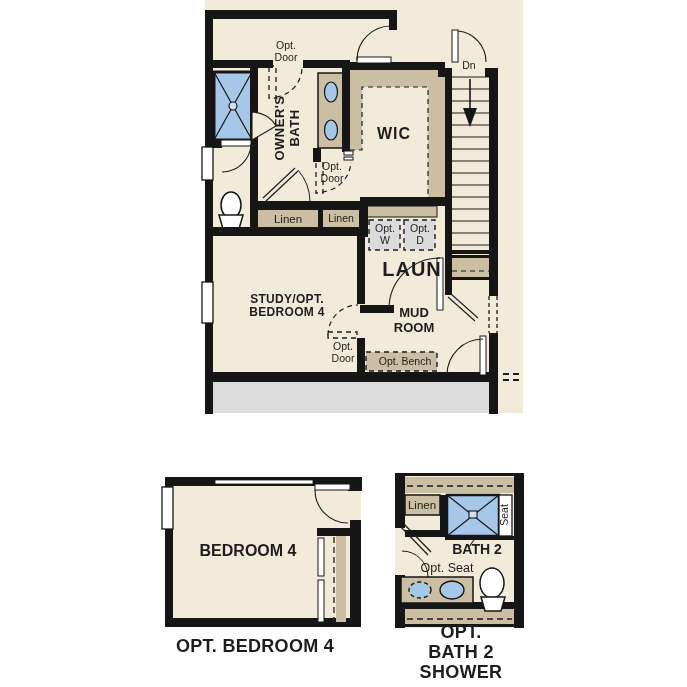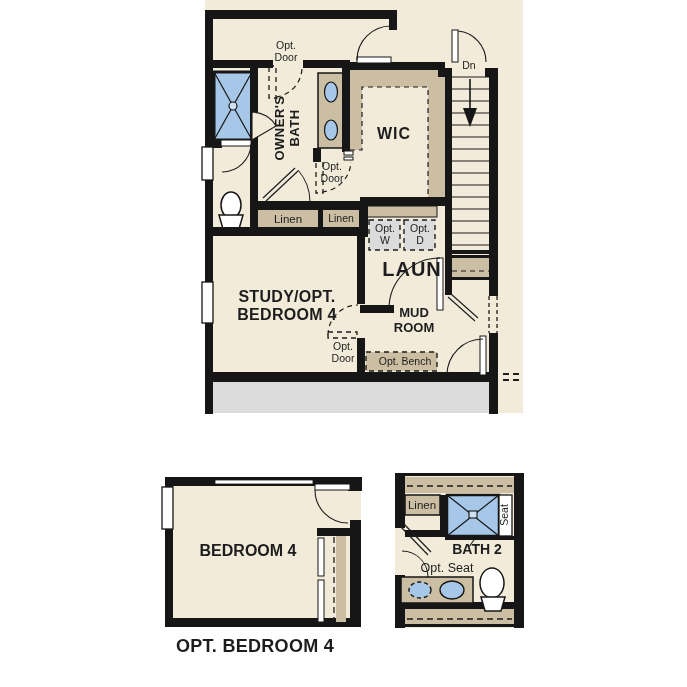--- a/index.html
+++ b/index.html
@@ -255,29 +255,31 @@
 <div class="lbl bold" style="left:394px;top:134px;font-size:16px;letter-spacing:1px;">WIC</div>
 <div class="lbl md" style="left:288px;top:219px;">Linen</div>
 <div class="lbl sm" style="left:341px;top:219px;">Linen</div>
 <div class="lbl sm" style="left:385px;top:235px;">Opt.
 W</div>
 <div class="lbl sm" style="left:420px;top:235px;">Opt.
 D</div>
 <div class="lbl sm" style="left:332px;top:173px;">Opt.
 Door</div>
 <div class="lbl bold" style="left:404px;top:269px;font-size:20px;letter-spacing:1px;margin-left:8px;">LAUN</div>
-<div class="lbl bold" style="left:287px;top:306px;font-size:16px;letter-spacing:0.3px;">STUDY/OPT.
+<div class="lbl bold" style="left:287px;top:306px;font-size:12px;letter-spacing:0.3px;">STUDY/OPT.
 BEDROOM 4</div>
 <div class="lbl bold" style="left:414px;top:321px;font-size:13px;text-align:center;">MUD
 ROOM</div>
 <div class="lbl sm" style="left:343px;top:353px;">Opt.
 Door</div>
 <div class="lbl sm" style="left:401px;top:362px;padding-left:8px;">Opt. Bench</div>
 
 <div class="lbl bold" style="left:248px;top:551px;font-size:16px;">BEDROOM 4</div>
 <div class="lbl caption" style="left:255px;top:646px;font-size:18px;white-space:nowrap;">OPT. BEDROOM 4</div>
 
 <div class="lbl md" style="left:422px;top:505px;">Linen</div>
 <div class="lbl rot sm" style="left:505px;top:515px;">Seat</div>
 <div class="lbl bold" style="left:477px;top:550px;font-size:14px;">BATH 2</div>
 <div class="lbl" style="left:447px;top:568px;font-size:12.5px;">Opt. Seat</div>
+<div class="lbl caption" style="left:461px;top:652px;font-size:18px;">OPT. BATH 2
+SHOWER</div>
 
 </div>
 
 </body></html>

